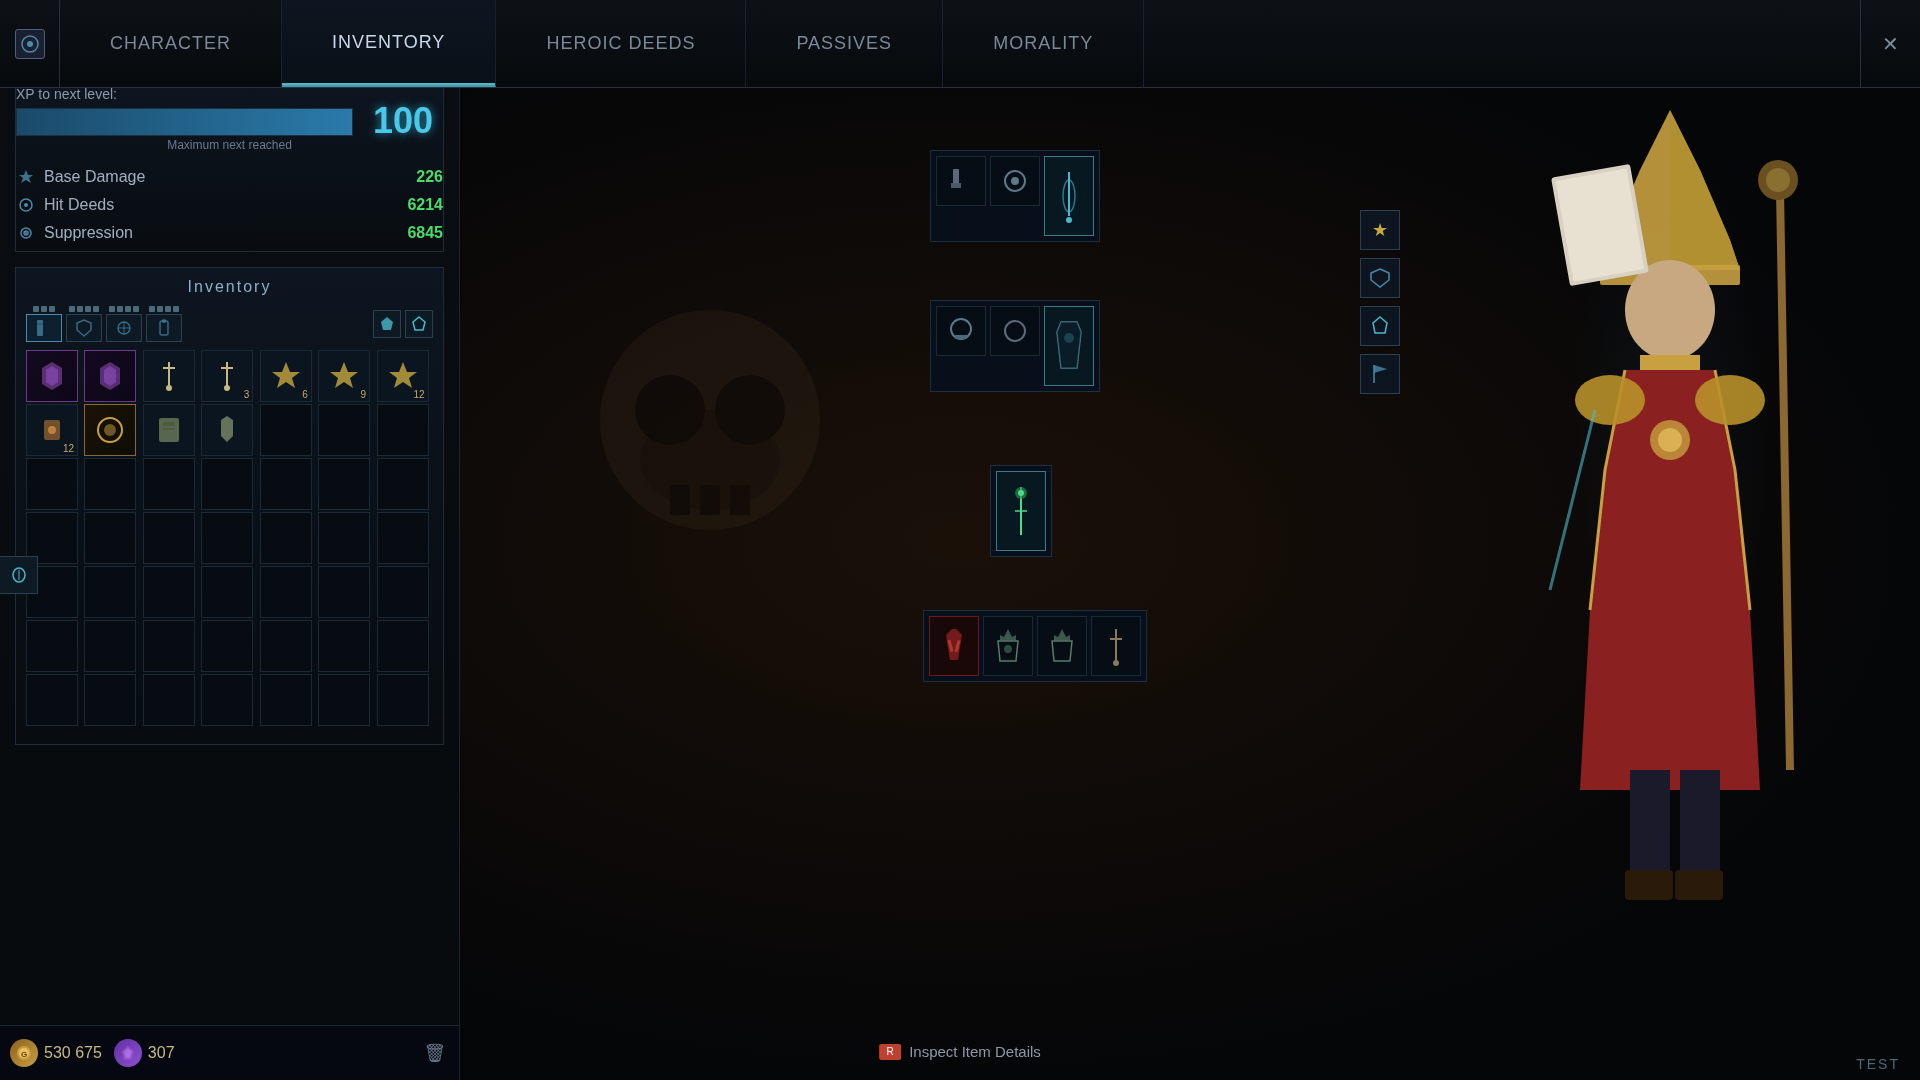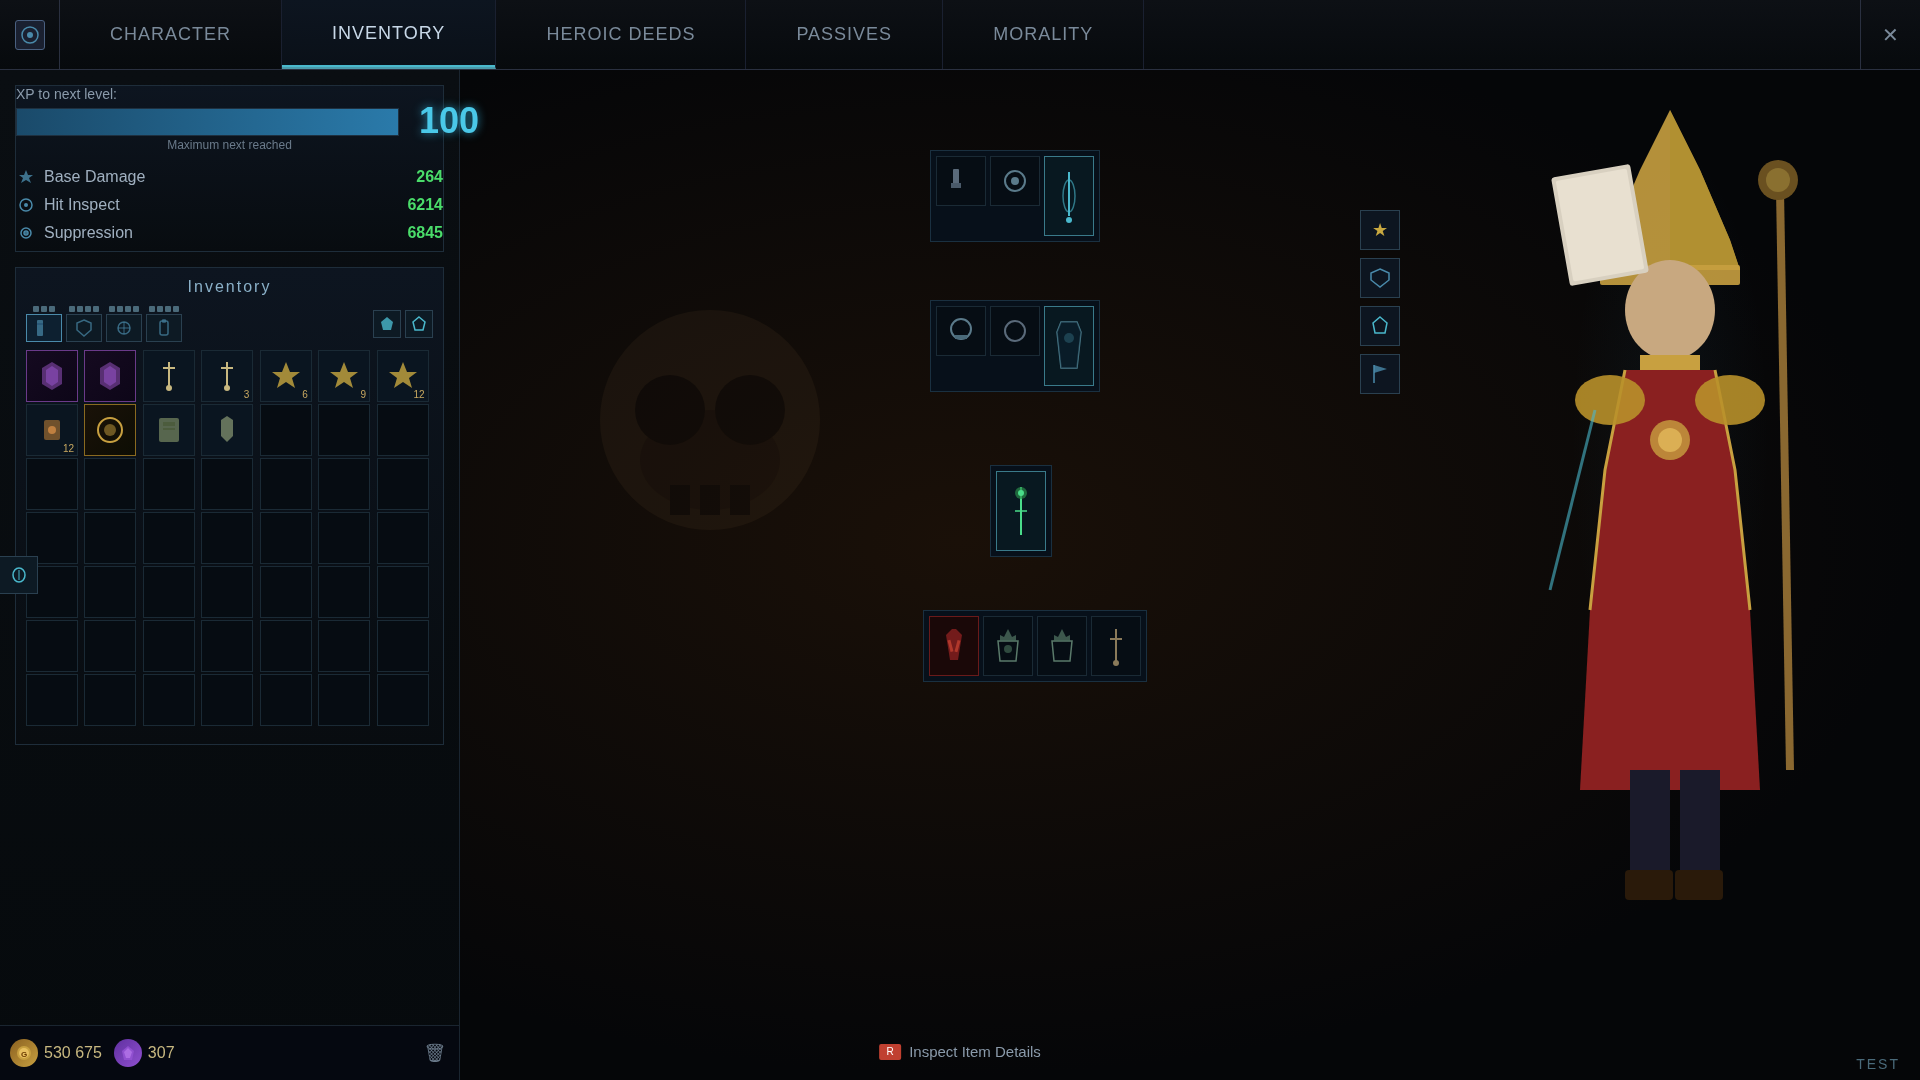--- a/index.html
+++ b/index.html
@@ -20,21 +20,21 @@
       background: radial-gradient(ellipse at center, #1a1008 0%, #050608 70%);
       z-index: 0;
     }
 
     
     .nav-bar {
       position: absolute;
       top: 0;
       left: 0;
       right: 0;
-      height: 70px;
+      height: 88px;
       background: linear-gradient(180deg, #0d1015 0%, #070a0d 100%);
       border-bottom: 1px solid #2a3040;
       display: flex;
       align-items: stretch;
       z-index: 10;
       justify-content: space-between;
     }
 
     .nav-logo {
       width: 60px;
@@ -433,47 +433,47 @@
   <div class="nav-close">✕</div>
 </div>
 
 <div class="main-content">
 
   <div class="left-panel">
 
     <div class="stats-box">
       <div class="xp-section">
         <div class="xp-label">XP to next level:</div>
-        <div style="position:relative; margin-right: 44px;">
+        <div style="position:relative; margin-right: 90px;">
           <div class="xp-bar-container">
             <div class="xp-bar-fill"></div>
           </div>
           <div class="xp-level">100</div>
         </div>
         <div class="xp-max-text">Maximum next reached</div>
       </div>
 
       <div class="stat-row">
         <div class="stat-icon">
           <svg width="16" height="16" viewBox="0 0 16 16">
             <polygon points="8,1 10,6 15,6 11,9 13,14 8,11 3,14 5,9 1,6 6,6" fill="#4a8aaa" opacity="0.8"></polygon>
           </svg>
         </div>
         <div class="stat-name">Base Damage</div>
-        <div class="stat-value">264</div>
+        <div class="stat-value">226</div>
       </div>
 
       <div class="stat-row">
         <div class="stat-icon">
           <svg width="16" height="16" viewBox="0 0 16 16">
             <circle cx="8" cy="8" r="6" fill="none" stroke="#4a8aaa" stroke-width="1.5"></circle>
             <circle cx="8" cy="8" r="2" fill="#4a8aaa"></circle>
           </svg>
         </div>
-        <div class="stat-name">Hit Inspect</div>
+        <div class="stat-name">Hit Deeds</div>
         <div class="stat-value">6214</div>
       </div>
 
       <div class="stat-row">
         <div class="stat-icon">
           <svg width="16" height="16" viewBox="0 0 16 16">
             <circle cx="8" cy="8" r="5" fill="none" stroke="#4a8aaa" stroke-width="1.5"></circle>
             <circle cx="8" cy="8" r="2" fill="none" stroke="#4a8aaa" stroke-width="1.5"></circle>
             <circle cx="8" cy="8" r="1" fill="#4a8aaa"></circle>
           </svg>

